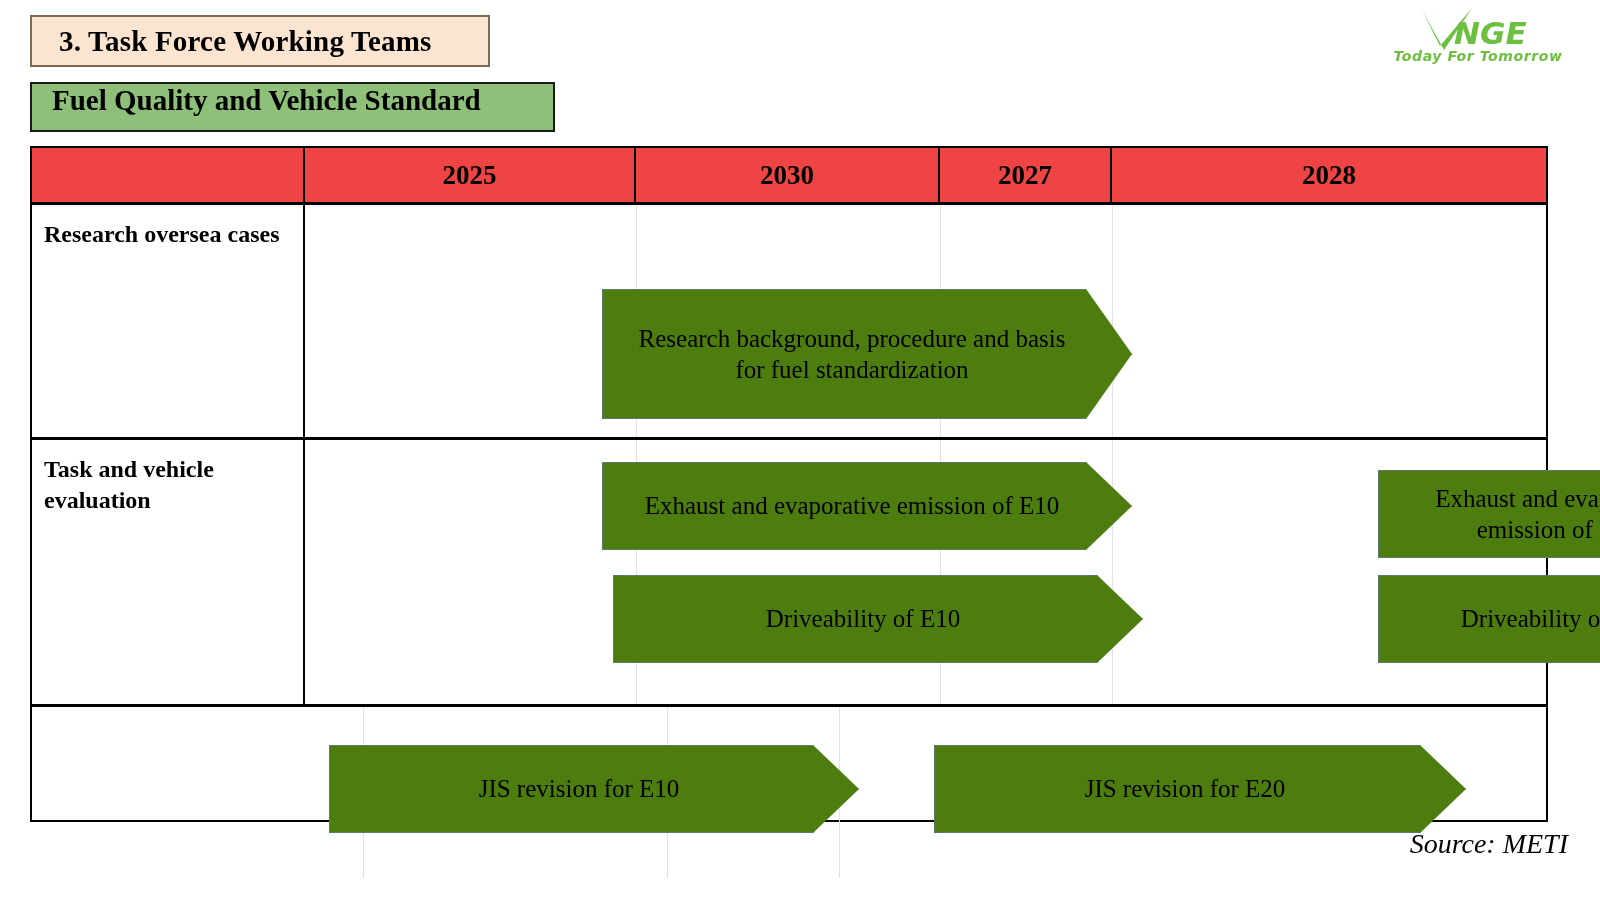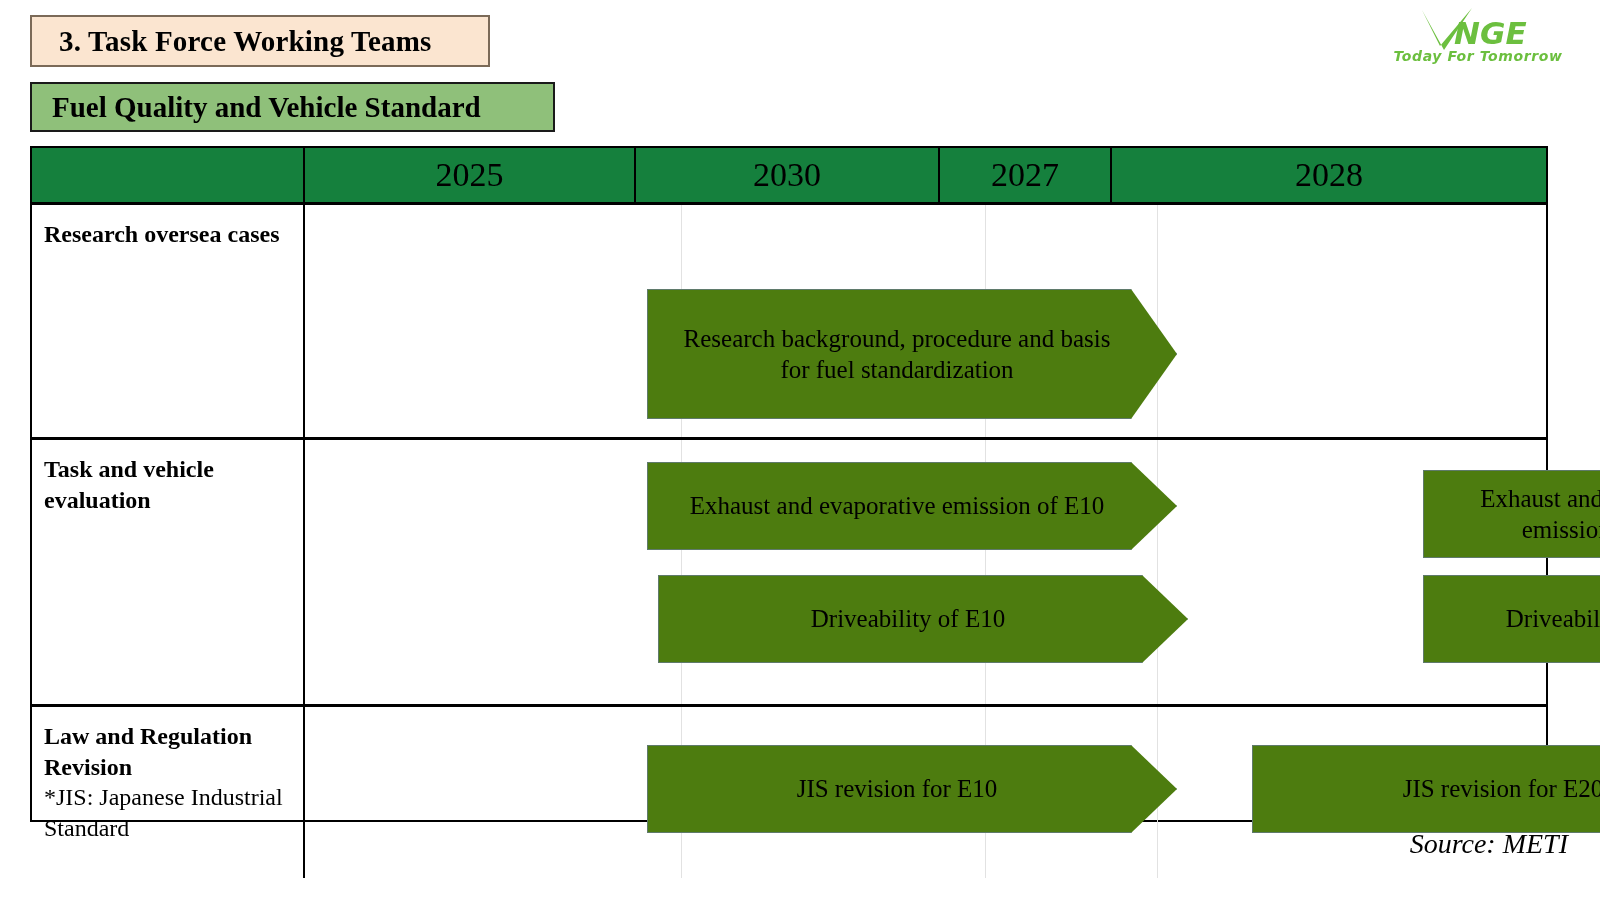--- a/index.html
+++ b/index.html
@@ -39,21 +39,21 @@
   #section-badge {
     position: absolute;
     left: 30px;
     top: 82px;
     width: 525px;
     height: 50px;
     background: #8fc07a;
     border: 2px solid #1a1a1a;
     box-sizing: border-box;
     display: flex;
-    align-items: center;
+    align-items: flex-start;
     padding-left: 20px;
   }
   #section-badge .txt {
     font-size: 29px;
     font-weight: bold;
     color: #000000;
   }
 
   
   #logo {
@@ -92,38 +92,37 @@
     box-sizing: border-box;
   }
 
   .thead {
     display: flex;
     height: 57px;
     border-bottom: 3px solid #000;
     box-sizing: border-box;
   }
   .thead .hcell {
-    background: #15803d;
+    background: #ef4444;
     border-right: 2px solid #000;
     box-sizing: border-box;
     display: flex;
     align-items: center;
     justify-content: center;
-    font-size: 34px;
-    font-weight: normal;
+    font-size: 27px;
+    font-weight: bold;
     color: #000;
   }
   .thead .hcell:last-child { border-right: none; }
 
   .trow {
     display: flex;
     box-sizing: border-box;
     border-bottom: 3px solid #000;
     position: relative;
-    gap: 45px;
   }
   .trow:last-child { border-bottom: none; }
 
   .rowlabel {
     border-right: 2px solid #000;
     box-sizing: border-box;
     padding: 14px 10px 10px 12px;
     font-size: 24px;
     line-height: 1.28;
     color: #000;
@@ -230,24 +229,20 @@
 
       <div class="chevron" style="left:1073px;top:30px;width:390px;height:88px;">Exhaust and evaporative emission of E20</div>
 
       <div class="chevron" style="left:308px;top:135px;width:530px;height:88px;">Driveability of E10</div>
 
       <div class="chevron" style="left:1073px;top:135px;width:390px;height:88px;">Driveability of E20</div>
     </div>
   </div>
 
   <div class="trow" style="height:171px">
-    <div class="rowlabel" style="width:273px">
-      <span class="bold">Law and Regulation Revision</span>
-      <span class="note">*JIS: Japanese Industrial Standard</span>
-    </div>
     <div class="rowbody">
       <div class="gridline" style="left:331px"></div>
       <div class="gridline" style="left:635px"></div>
       <div class="gridline" style="left:807px"></div>
 
       <div class="chevron" style="left:297px;top:38px;width:530px;height:88px;">JIS revision for E10</div>
 
       <div class="chevron" style="left:902px;top:38px;width:532px;height:88px;">JIS revision for E20</div>
     </div>
   </div>

